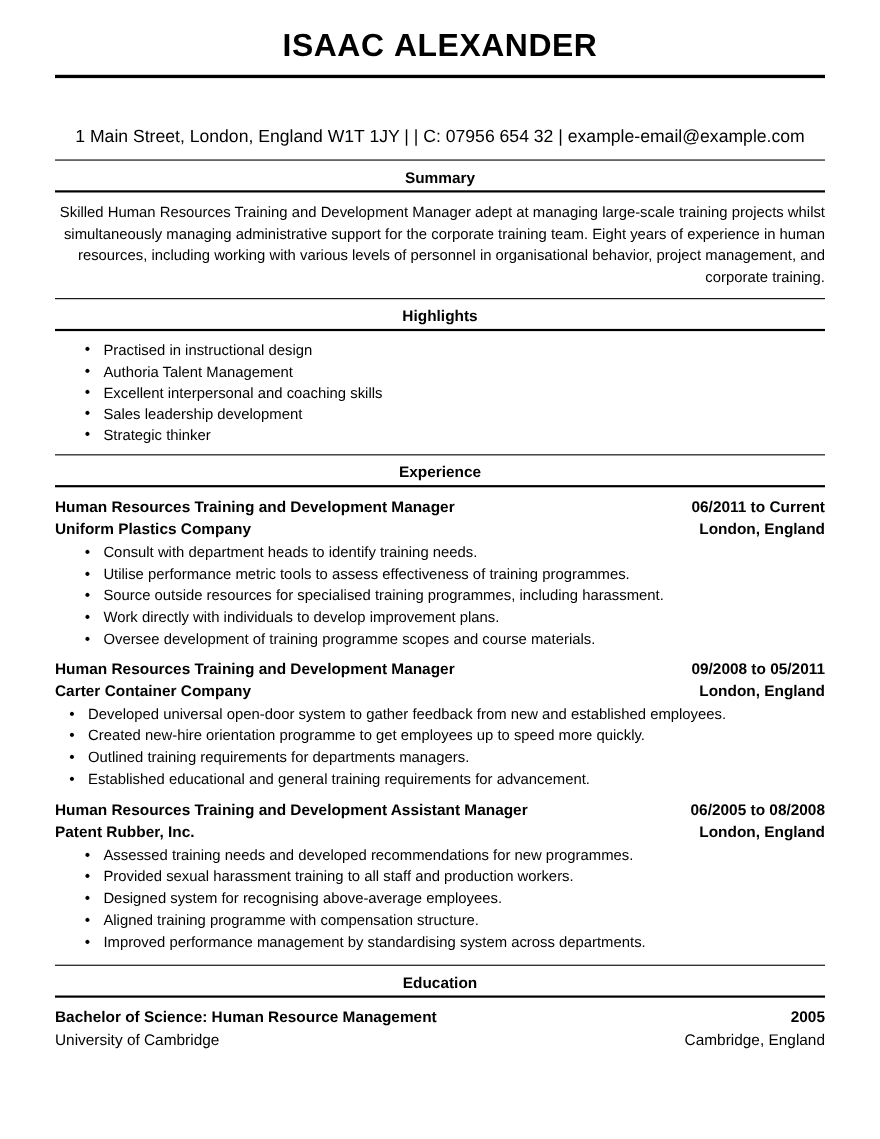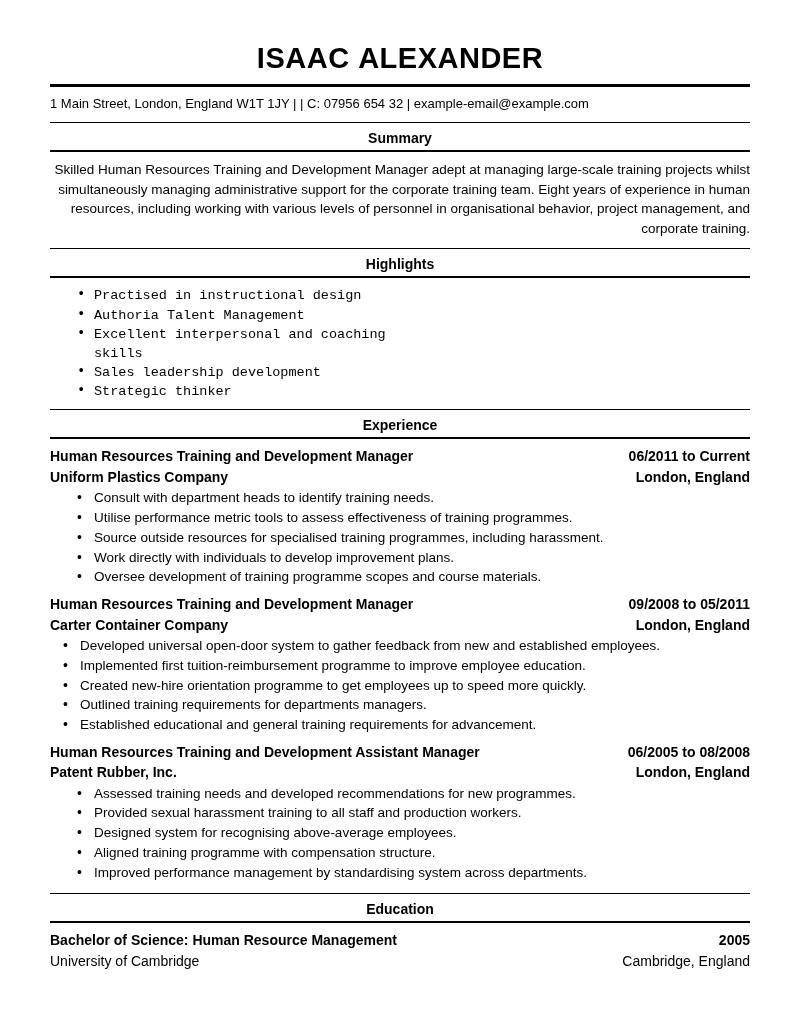--- a/index.html
+++ b/index.html
@@ -11,21 +11,21 @@
     width: 800px;
     height: 1035px;
     font-family: "Liberation Sans", sans-serif;
     color: #000000;
     -webkit-font-smoothing: antialiased;
   }
   .page {
     width: 800px;
     height: 1000px;
     box-sizing: border-box;
-    padding: 42px 50px 0 50px;
+    padding: 26px 50px 0 50px;
     position: relative;
   }
 
   
   .name-block {
     text-align: center;
     padding-bottom: 6px;
   }
   .name {
     font-size: 29px;
@@ -40,24 +40,25 @@
   }
   .rule-thick {
     border-bottom: 3px solid #000;
     margin: 3px 0 0 0;
   }
   .rule-thin {
     border-bottom: 1px solid #000;
     margin: 0;
   }
   .contact {
-    text-align: left;
-    font-size: 13px;
+    text-align: center;
+    font-size: 16px;
     padding: 9px 0 9px 0;
     line-height: 1.3;
+    margin-top: 35px;
   }
 
   
   .section-title {
     text-align: center;
     font-weight: bold;
     font-size: 14px;
     padding: 4px 0 4px 0;
   }
   .sec-head-wrap {
@@ -72,21 +73,20 @@
     font-size: 13.5px;
     line-height: 1.45;
     padding: 8px 0 10px 0;
     text-align: right;
   }
 
   
   .highlights {
     display: flex;
     padding: 8px 0 8px 0;
-    font-family: Liberation Mono, monospace;
   }
   .highlights .col {
     width: 50%;
     box-sizing: border-box;
   }
   .highlights .col.right {
     padding-left: 18px;
   }
   ul.bul {
     margin: 0;
@@ -235,21 +235,20 @@
       <div class="job-row">
         <span class="job-title">Human Resources Training and Development Manager</span>
         <span class="job-dates">09/2008 to 05/2011</span>
       </div>
       <div class="job-row">
         <span class="job-company">Carter Container Company</span>
         <span class="job-location">London, England</span>
       </div>
       <ul class="job-bul tight">
         <li>Developed universal open-door system to gather feedback from new and established employees.</li>
-        <li>Implemented first tuition-reimbursement programme to improve employee education.</li>
         <li>Created new-hire orientation programme to get employees up to speed more quickly.</li>
         <li>Outlined training requirements for departments managers.</li>
         <li>Established educational and general training requirements for advancement.</li>
       </ul>
     </div>
 
     <div class="job">
       <div class="job-row">
         <span class="job-title">Human Resources Training and Development Assistant Manager</span>
         <span class="job-dates">06/2005 to 08/2008</span>

